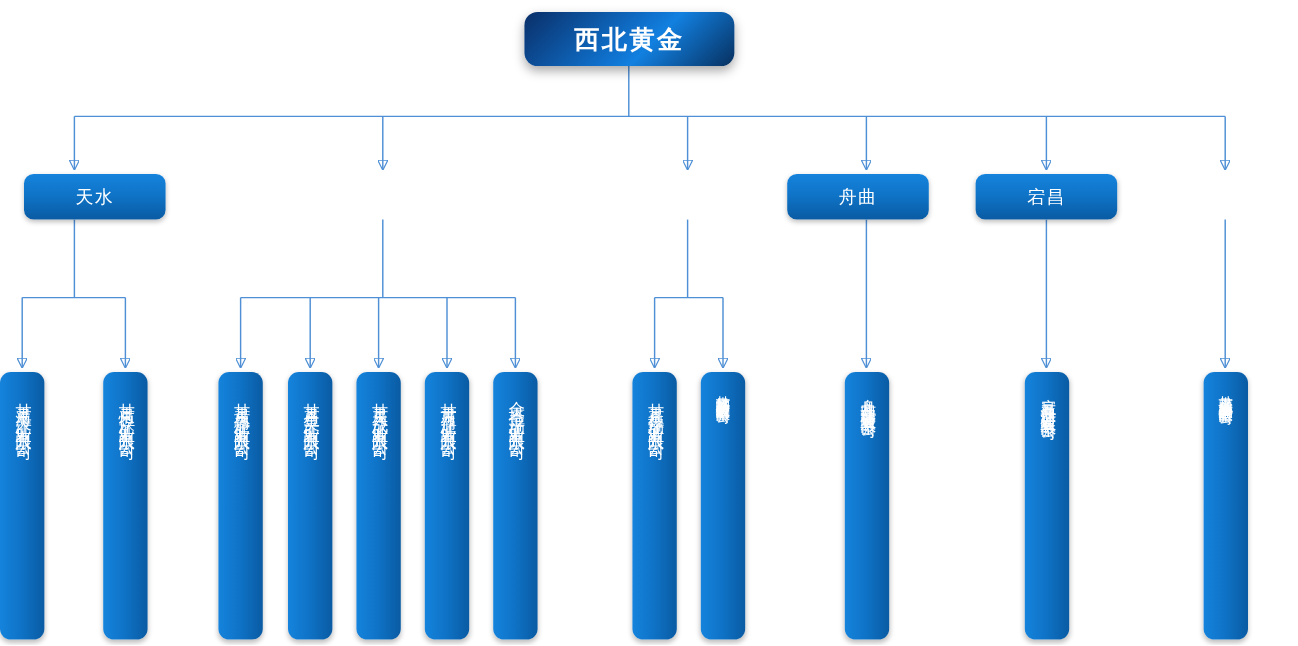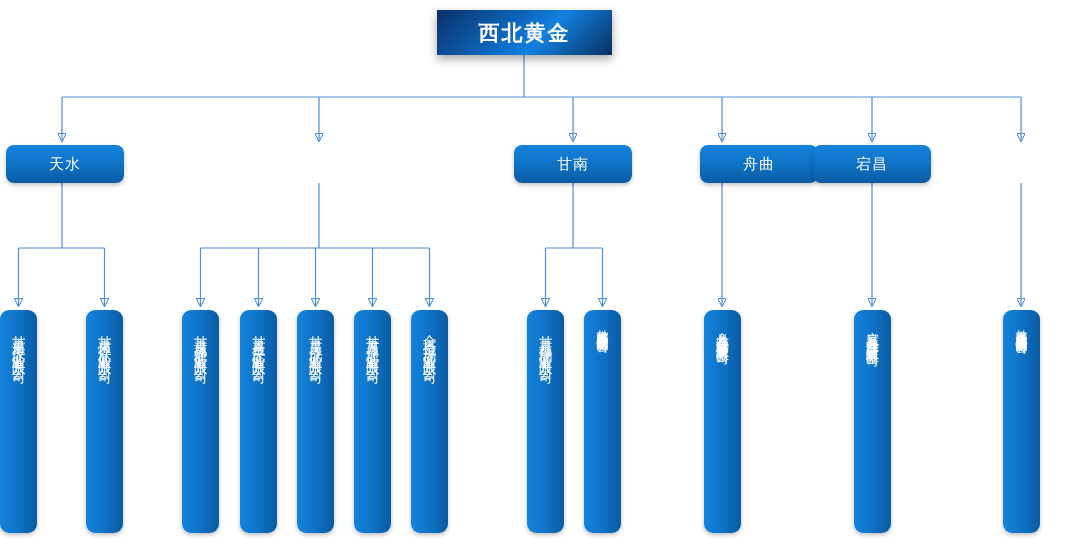--- a/index.html
+++ b/index.html
@@ -24,21 +24,21 @@
   svg.connectors path{stroke:var(--line-blue);stroke-width:1.2;fill:none;}
 
   .node{
     position:absolute;
     color:var(--text-white);
     display:flex;align-items:center;justify-content:center;
     box-sizing:border-box;
   }
   .root-box{
     left:437px;top:10px;width:175px;height:45px;
-    border-radius:0;
+    border-radius:11px;
     background:linear-gradient(135deg,var(--root-g1) 0%,var(--root-g2) 48%,#1280e0 60%,var(--root-g3) 100%);
     box-shadow:0 4px 9px rgba(0,0,0,0.35);
     font-size:21px;font-weight:bold;letter-spacing:2px;
   }
   .branch{
     top:145px;width:118px;height:38px;
     border-radius:8px;
     background:linear-gradient(180deg,#1583dc 0%,var(--node-blue) 45%,var(--node-blue-dark) 100%);
     box-shadow:0 2px 4px rgba(0,0,0,0.25);
     font-size:15px;letter-spacing:1px;
@@ -105,27 +105,24 @@
 
     <path d="M722 183 V306" marker-end="url(#arrow)"></path>
     <path d="M872 183 V306" marker-end="url(#arrow)"></path>
     <path d="M1021 183 V306" marker-end="url(#arrow)"></path>
   </svg>
 
   <div class="node root-box">
     <span>西北黄金</span>
   </div>
 
-  <div class="node branch" style="left:6px">
+  <div class="node branch" style="left:20px">
     <span>天水</span>
   </div>
-  <div class="node branch" style="left:514px">
-    <span>甘南</span>
-  </div>
-  <div class="node branch" style="left:700px">
+  <div class="node branch" style="left:656px">
     <span>舟曲</span>
   </div>
   <div class="node branch" style="left:813px">
     <span>宕昌</span>
   </div>
 
   <div class="node leaf" style="left:0px">
     <span>甘肃海天矿业有限公司</span>
   </div>
   <div class="node leaf" style="left:86px">

